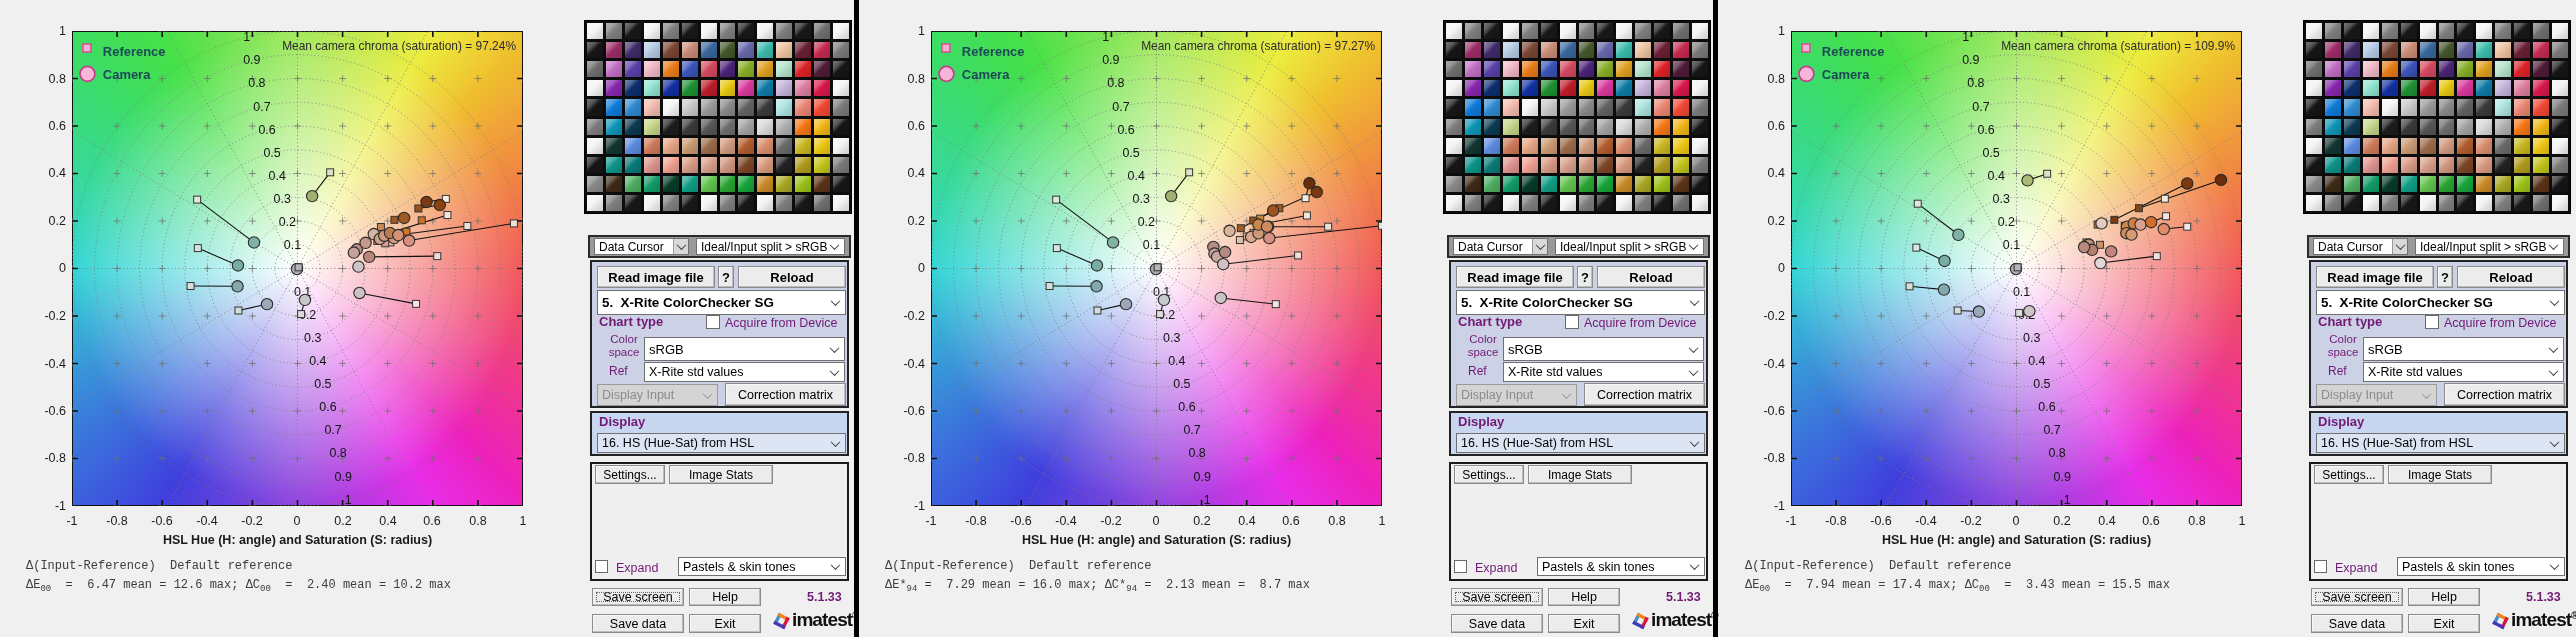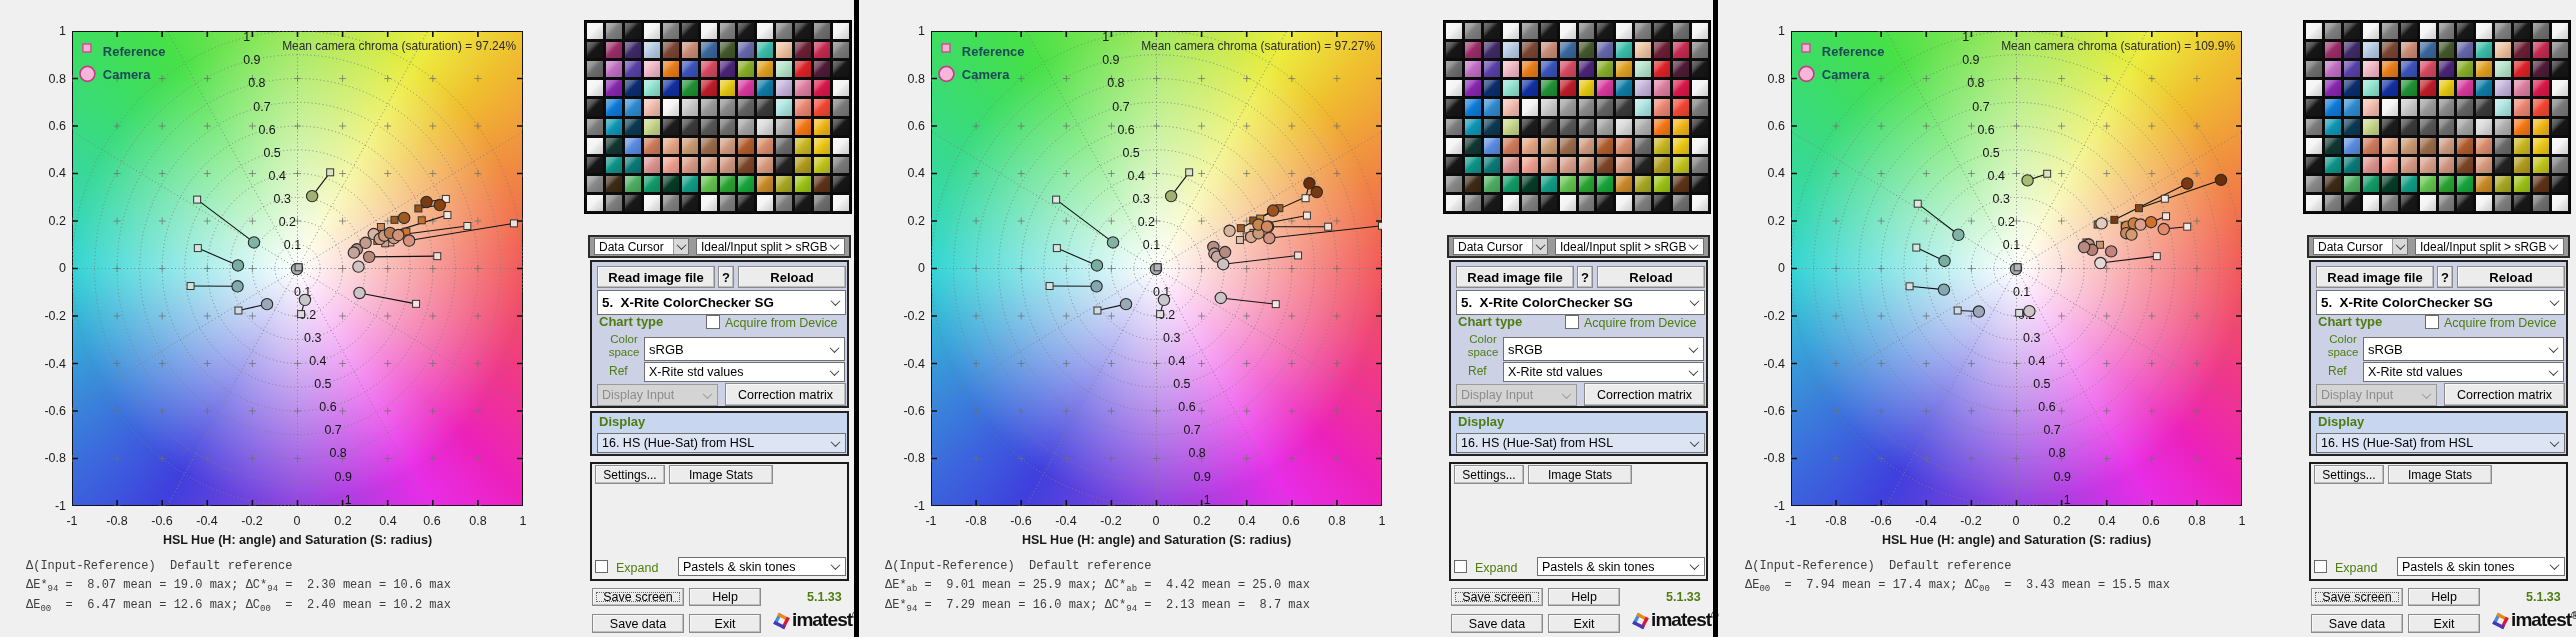--- a/index.html
+++ b/index.html
@@ -15,21 +15,21 @@
 .gb{position:absolute}
 .cb{position:absolute;border:1px solid #707070;font-size:12px;display:flex;align-items:center;padding-left:4px;overflow:hidden}
 .cbt{flex:1;white-space:nowrap}
 .chev{width:7px;height:7px;border-left:1.6px solid #404040;border-bottom:1.6px solid #404040;transform:rotate(-45deg) translate(1px,-1px);margin-right:6px;flex:none}
 .cb.dis{border-color:#9a9a9a}
 .cb.dis .chev{border-color:#9a9a9a}
 .arr{width:15px;align-self:stretch;background:#d9d9d9;border-left:1px solid #9a9a9a;display:flex;align-items:center;justify-content:center;flex:none}
 .btn{position:absolute;background:#ececec;border:1px solid #8b8b8b;box-shadow:inset -1px -1px 0 #bdbdbd,inset 1px 1px 0 #f8f8f8;display:flex;align-items:center;justify-content:center;color:#000}
 .foc{position:absolute;left:3px;top:3px;right:3px;bottom:3px;border:1px dotted #666}
 .ckb{position:absolute;width:13px;height:13px;background:#fff;border:1px solid #6a6a6a}
-.lbl{position:absolute;color:#4d7c0f;white-space:nowrap}
+.lbl{position:absolute;color:#701a75;white-space:nowrap}
 .ccgrid{display:grid;grid-template-columns:repeat(14,1fr);grid-template-rows:repeat(10,1fr);gap:3px;width:100%;height:100%;background:#0c0c0c;border:1px solid #000;padding:2px}
 .ccgrid i{display:block}
 </style></head>
 <body>
 <div class="panel" style="left:0px">
     <div class="plotbg"></div>
     <svg width="451" height="475" viewBox="0 0 453 477" style="position:absolute;left:72px;top:31px">
       <ellipse cx="226.5" cy="238.5" rx="22.7" ry="23.9" fill="none" stroke="#7f7f7f" stroke-width="1" stroke-dasharray="1 2.7" opacity="0.95"></ellipse>
       <ellipse cx="226.5" cy="238.5" rx="45.3" ry="47.7" fill="none" stroke="#7f7f7f" stroke-width="1" stroke-dasharray="1 2.7" opacity="0.95"></ellipse>
       <ellipse cx="226.5" cy="238.5" rx="68.0" ry="71.5" fill="none" stroke="#7f7f7f" stroke-width="1" stroke-dasharray="1 2.7" opacity="0.95"></ellipse>
@@ -156,21 +156,21 @@
     <div class="tk" style="left:26px;top:214px;width:40px;text-align:right">0.2</div>
     <div class="tk" style="left:368px;top:514px;width:40px;text-align:center">0.4</div>
     <div class="tk" style="left:26px;top:166px;width:40px;text-align:right">0.4</div>
     <div class="tk" style="left:412px;top:514px;width:40px;text-align:center">0.6</div>
     <div class="tk" style="left:26px;top:119px;width:40px;text-align:right">0.6</div>
     <div class="tk" style="left:458px;top:514px;width:40px;text-align:center">0.8</div>
     <div class="tk" style="left:26px;top:72px;width:40px;text-align:right">0.8</div>
     <div class="tk" style="left:503px;top:514px;width:40px;text-align:center">1</div>
     <div class="tk" style="left:26px;top:24px;width:40px;text-align:right">1</div>
     <div class="xlabel">HSL Hue (H: angle) and Saturation (S: radius)</div>
-    <div class="stats"><div>Δ(Input-Reference)&nbsp;&nbsp;Default reference</div><div>ΔE*<sub>94</sub> =  8.07 mean = 19.0 max; ΔC*<sub>94</sub> =  2.30 mean = 10.6 max</div><div>ΔE<sub>00</sub>  =  6.47 mean = 12.6 max; ΔC<sub>00</sub>  =  2.40 mean = 10.2 max</div></div>
+    <div class="stats"><div>Δ(Input-Reference)&nbsp;&nbsp;Default reference</div><div>ΔE<sub>00</sub>  =  6.47 mean = 12.6 max; ΔC<sub>00</sub>  =  2.40 mean = 10.2 max</div></div>
     <div style="position:absolute;left:584px;top:20px;width:268px;height:194px">
       <div class="ccgrid">
         <i style="background:linear-gradient(135deg,rgba(255,255,255,.42) 0%,rgba(255,255,255,.27) 28%,rgba(255,255,255,0) 47%,rgba(0,0,0,.06) 62%,rgba(0,0,0,.15) 100%),#f4f4f4"></i>
         <i style="background:linear-gradient(135deg,rgba(255,255,255,.42) 0%,rgba(255,255,255,.27) 28%,rgba(255,255,255,0) 47%,rgba(0,0,0,.06) 62%,rgba(0,0,0,.15) 100%),#7f7f7f"></i>
         <i style="background:linear-gradient(135deg,rgba(255,255,255,.42) 0%,rgba(255,255,255,.27) 28%,rgba(255,255,255,0) 47%,rgba(0,0,0,.06) 62%,rgba(0,0,0,.15) 100%),#181818"></i>
         <i style="background:linear-gradient(135deg,rgba(255,255,255,.42) 0%,rgba(255,255,255,.27) 28%,rgba(255,255,255,0) 47%,rgba(0,0,0,.06) 62%,rgba(0,0,0,.15) 100%),#f4f4f4"></i>
         <i style="background:linear-gradient(135deg,rgba(255,255,255,.42) 0%,rgba(255,255,255,.27) 28%,rgba(255,255,255,0) 47%,rgba(0,0,0,.06) 62%,rgba(0,0,0,.15) 100%),#7f7f7f"></i>
         <i style="background:linear-gradient(135deg,rgba(255,255,255,.42) 0%,rgba(255,255,255,.27) 28%,rgba(255,255,255,0) 47%,rgba(0,0,0,.06) 62%,rgba(0,0,0,.15) 100%),#181818"></i>
         <i style="background:linear-gradient(135deg,rgba(255,255,255,.42) 0%,rgba(255,255,255,.27) 28%,rgba(255,255,255,0) 47%,rgba(0,0,0,.06) 62%,rgba(0,0,0,.15) 100%),#f4f4f4"></i>
         <i style="background:linear-gradient(135deg,rgba(255,255,255,.42) 0%,rgba(255,255,255,.27) 28%,rgba(255,255,255,0) 47%,rgba(0,0,0,.06) 62%,rgba(0,0,0,.15) 100%),#7f7f7f"></i>
@@ -503,21 +503,21 @@
     <div class="tk" style="left:26px;top:214px;width:40px;text-align:right">0.2</div>
     <div class="tk" style="left:368px;top:514px;width:40px;text-align:center">0.4</div>
     <div class="tk" style="left:26px;top:166px;width:40px;text-align:right">0.4</div>
     <div class="tk" style="left:412px;top:514px;width:40px;text-align:center">0.6</div>
     <div class="tk" style="left:26px;top:119px;width:40px;text-align:right">0.6</div>
     <div class="tk" style="left:458px;top:514px;width:40px;text-align:center">0.8</div>
     <div class="tk" style="left:26px;top:72px;width:40px;text-align:right">0.8</div>
     <div class="tk" style="left:503px;top:514px;width:40px;text-align:center">1</div>
     <div class="tk" style="left:26px;top:24px;width:40px;text-align:right">1</div>
     <div class="xlabel">HSL Hue (H: angle) and Saturation (S: radius)</div>
-    <div class="stats"><div>Δ(Input-Reference)&nbsp;&nbsp;Default reference</div><div>ΔE*<sub>ab</sub> =  9.01 mean = 25.9 max; ΔC*<sub>ab</sub> =  4.42 mean = 25.0 max</div><div>ΔE*<sub>94</sub> =  7.29 mean = 16.0 max; ΔC*<sub>94</sub> =  2.13 mean =  8.7 max</div></div>
+    <div class="stats"><div>Δ(Input-Reference)&nbsp;&nbsp;Default reference</div><div>ΔE*<sub>94</sub> =  7.29 mean = 16.0 max; ΔC*<sub>94</sub> =  2.13 mean =  8.7 max</div></div>
     <div style="position:absolute;left:584px;top:20px;width:268px;height:194px">
       <div class="ccgrid">
         <i style="background:linear-gradient(135deg,rgba(255,255,255,.42) 0%,rgba(255,255,255,.27) 28%,rgba(255,255,255,0) 47%,rgba(0,0,0,.06) 62%,rgba(0,0,0,.15) 100%),#f4f4f4"></i>
         <i style="background:linear-gradient(135deg,rgba(255,255,255,.42) 0%,rgba(255,255,255,.27) 28%,rgba(255,255,255,0) 47%,rgba(0,0,0,.06) 62%,rgba(0,0,0,.15) 100%),#7f7f7f"></i>
         <i style="background:linear-gradient(135deg,rgba(255,255,255,.42) 0%,rgba(255,255,255,.27) 28%,rgba(255,255,255,0) 47%,rgba(0,0,0,.06) 62%,rgba(0,0,0,.15) 100%),#181818"></i>
         <i style="background:linear-gradient(135deg,rgba(255,255,255,.42) 0%,rgba(255,255,255,.27) 28%,rgba(255,255,255,0) 47%,rgba(0,0,0,.06) 62%,rgba(0,0,0,.15) 100%),#f4f4f4"></i>
         <i style="background:linear-gradient(135deg,rgba(255,255,255,.42) 0%,rgba(255,255,255,.27) 28%,rgba(255,255,255,0) 47%,rgba(0,0,0,.06) 62%,rgba(0,0,0,.15) 100%),#7f7f7f"></i>
         <i style="background:linear-gradient(135deg,rgba(255,255,255,.42) 0%,rgba(255,255,255,.27) 28%,rgba(255,255,255,0) 47%,rgba(0,0,0,.06) 62%,rgba(0,0,0,.15) 100%),#181818"></i>
         <i style="background:linear-gradient(135deg,rgba(255,255,255,.42) 0%,rgba(255,255,255,.27) 28%,rgba(255,255,255,0) 47%,rgba(0,0,0,.06) 62%,rgba(0,0,0,.15) 100%),#f4f4f4"></i>
         <i style="background:linear-gradient(135deg,rgba(255,255,255,.42) 0%,rgba(255,255,255,.27) 28%,rgba(255,255,255,0) 47%,rgba(0,0,0,.06) 62%,rgba(0,0,0,.15) 100%),#7f7f7f"></i>

